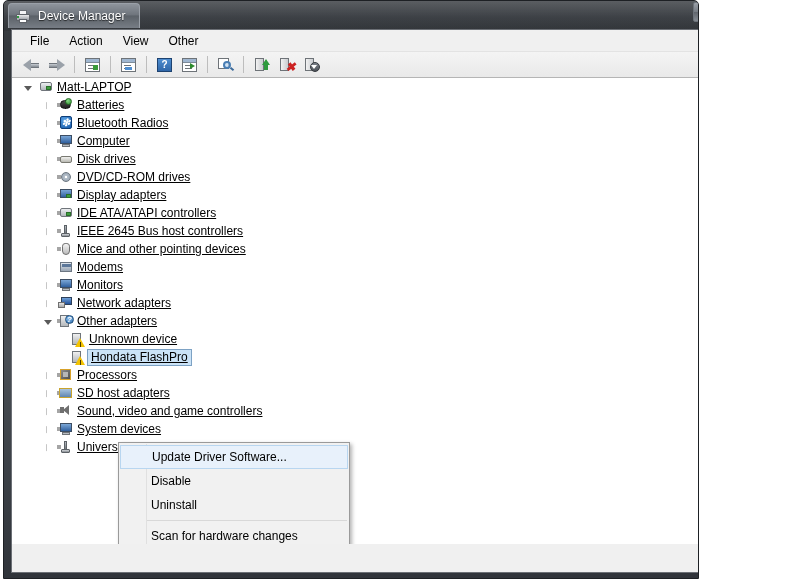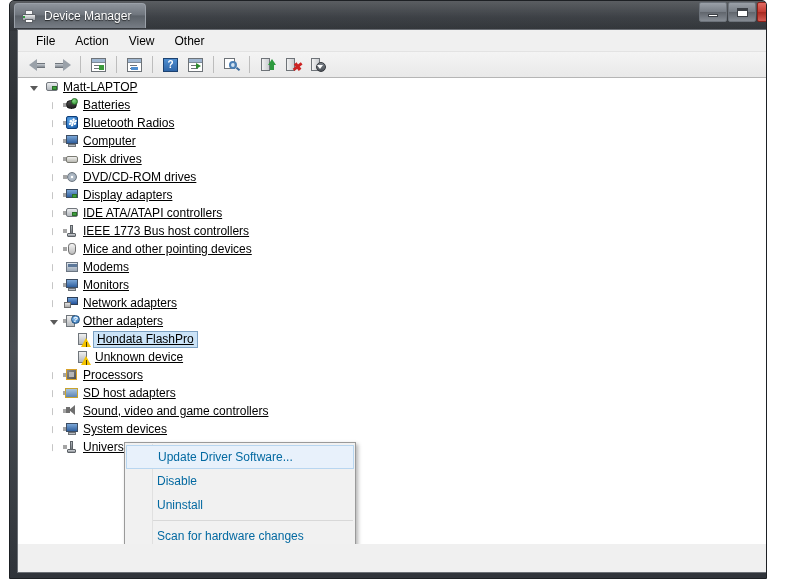--- a/index.html
+++ b/index.html
@@ -12,22 +12,22 @@
     height: 579px;
     overflow: hidden;
     font-family: "Liberation Sans", sans-serif;
     font-size: 12px;
     -webkit-font-smoothing: none;
   }
 
   
   .window {
     position: absolute;
-    left: 9px; top: 0;
-    width: 758px;
+    left: 3px; top: 0;
+    width: 696px;
     height: 579px;
     box-sizing: border-box;
     background: linear-gradient(to bottom, #3b3f44 0%, #2e3236 18%, #4a4f55 60%, #30343a 100%);
     border: 1px solid #1d2024;
     border-radius: 5px 5px 0 0;
     overflow: hidden;
   }
   .glass-sheen {
     position: absolute;
     left: 0; top: 0;
@@ -654,21 +654,21 @@
     width: 26px;
     background: #f1f1f1;
     border-right: 1px solid #e0e0e0;
   }
   .ctx-item {
     position: relative;
     height: 24px;
     line-height: 24px;
     padding-left: 32px;
     font-size: 12px;
-    color: #0369a1;
+    color: #000000;
     white-space: nowrap;
     cursor: default;
     z-index: 2;
   }
   .ctx-item.highlight {
     background: #e8f1fb;
     border: 1px solid #b8d6f0;
     margin: 0 1px;
     padding-left: 31px;
     height: 24px;
@@ -899,21 +899,21 @@
         <span class="tree-label">IDE ATA/ATAPI controllers</span>
       </div>
 
       <div class="tree-row level1">
         <span class="twisty collapsed"></span>
         <span class="devicon">
           <i class="dev-plug"></i>
             <i class="ic-usb-stem"></i>
             <i class="ic-usb-base"></i>
         </span>
-        <span class="tree-label">IEEE 1773 Bus host controllers</span>
+        <span class="tree-label">IEEE 2645 Bus host controllers</span>
       </div>
 
 
       <div class="tree-row level1">
         <span class="twisty collapsed"></span>
         <span class="devicon">
           <i class="dev-plug"></i>
             <i class="ic-mouse"></i>
         </span>
         <span class="tree-label">Mice and other pointing devices</span>
@@ -951,36 +951,36 @@
             <i class="tri-filled"></i>
           </span>
         <span class="devicon">
           <i class="dev-plug"></i>
             <i class="ic-other-body"></i>
             <i class="ic-qmark">?</i>
         </span>
         <span class="tree-label">Other adapters</span>
       </div>
 
-      <div class="tree-row level2 selected">
+      <div class="tree-row level2">
         <span class="devicon">
           <i class="ic-other-body"></i>
             <i class="ic-warn"></i>
             <i class="ic-warn-bang"></i>
         </span>
-        <span class="tree-label">Hondata FlashPro</span>
-      </div>
-
-      <div class="tree-row level2">
+        <span class="tree-label">Unknown device</span>
+      </div>
+
+      <div class="tree-row level2 selected">
         <span class="devicon">
           <i class="ic-other-body"></i>
             <i class="ic-warn"></i>
             <i class="ic-warn-bang"></i>
         </span>
-        <span class="tree-label">Unknown device</span>
+        <span class="tree-label">Hondata FlashPro</span>
       </div>
 
       <div class="tree-row level1">
         <span class="twisty collapsed"></span>
         <span class="devicon">
           <i class="dev-plug"></i>
             <i class="ic-proc"></i>
         </span>
         <span class="tree-label">Processors</span>
       </div>

